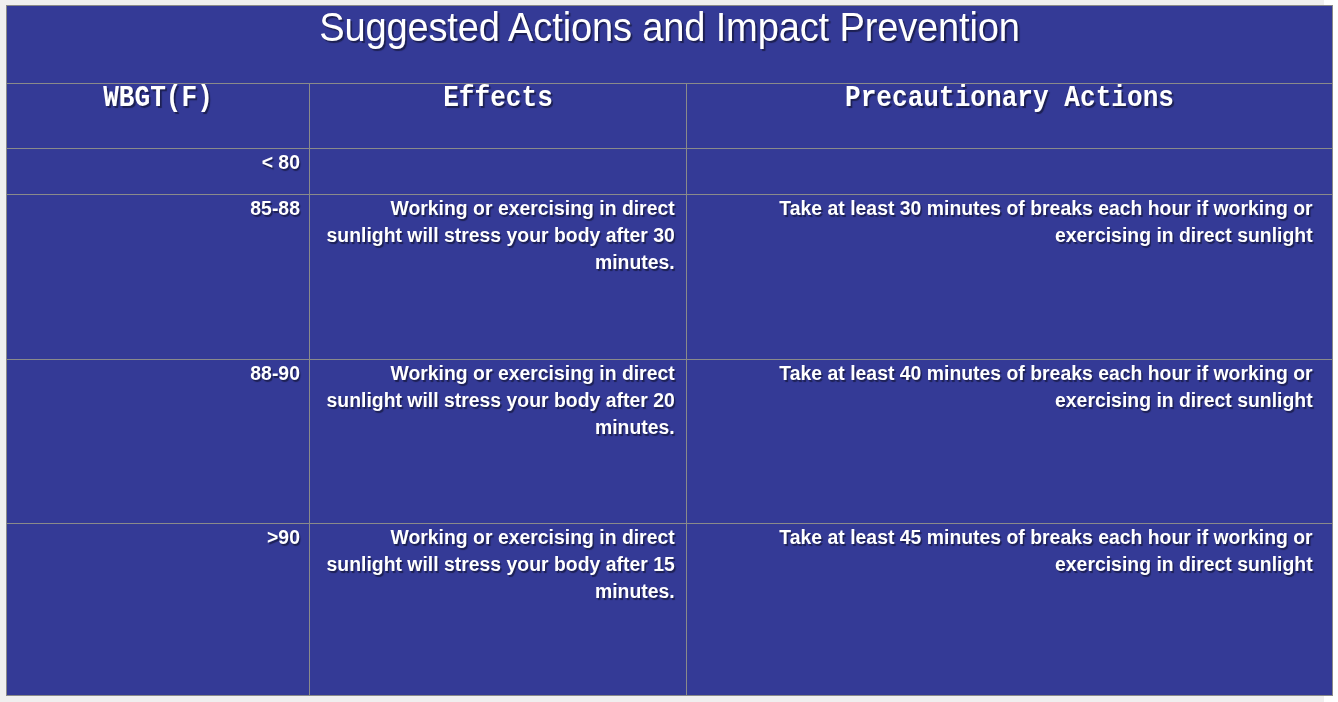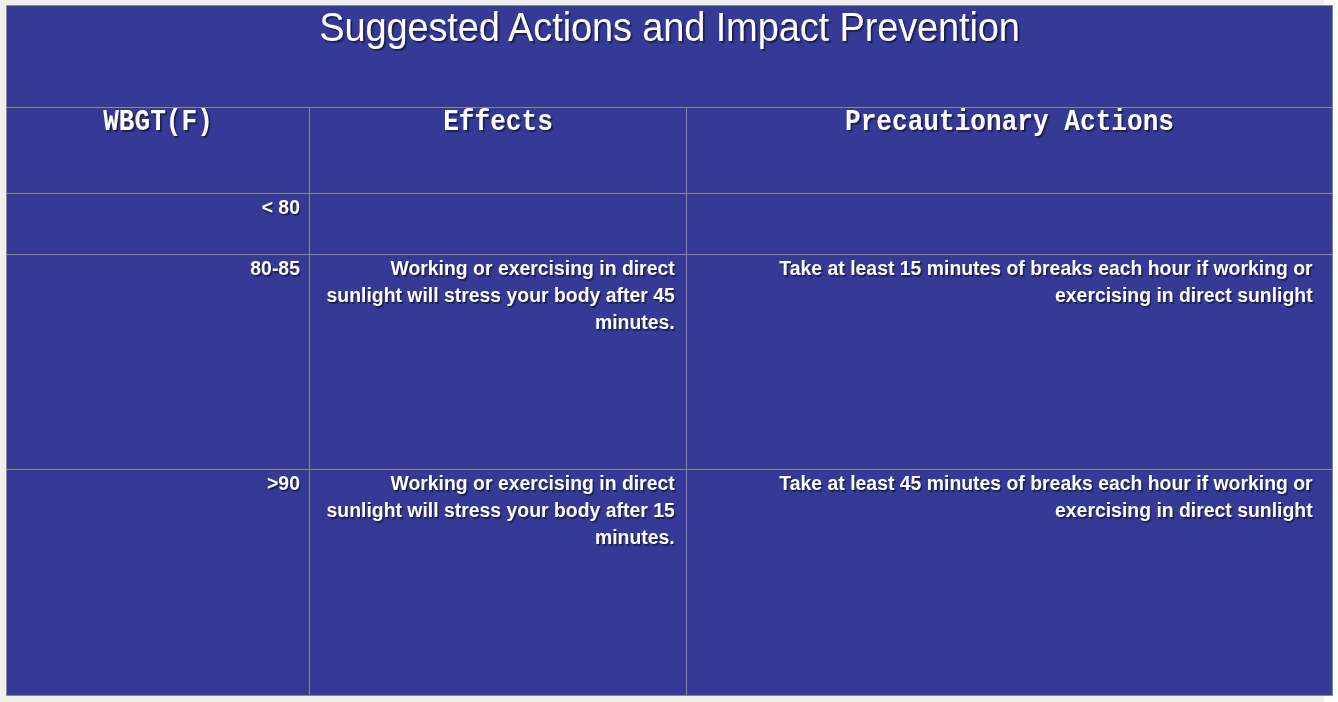--- a/index.html
+++ b/index.html
@@ -147,33 +147,44 @@
         <span class="cell-text">&lt; 80</span>
       </td>
       <td class="cell">
         <span class="cell-text"></span>
       </td>
       <td class="cell">
         <span class="cell-text"></span>
       </td>
     </tr>
 
+
     <tr class="row-tall">
       <td class="cell">
-        <span class="cell-text">80-85</span>
+        <span class="cell-text">85-88</span>
       </td>
       <td class="cell">
-        <span class="cell-text">Working or exercising in direct sunlight will stress your body after 45 minutes.</span>
+        <span class="cell-text">Working or exercising in direct sunlight will stress your body after 30 minutes.</span>
       </td>
       <td class="cell">
-        <span class="cell-text">Take at least 15 minutes of breaks each hour if working or exercising in direct sunlight</span>
+        <span class="cell-text">Take at least 30 minutes of breaks each hour if working or exercising in direct sunlight</span>
       </td>
     </tr>
 
-
+    <tr class="row-tall">
+      <td class="cell">
+        <span class="cell-text">88-90</span>
+      </td>
+      <td class="cell">
+        <span class="cell-text">Working or exercising in direct sunlight will stress your body after 20 minutes.</span>
+      </td>
+      <td class="cell">
+        <span class="cell-text">Take at least 40 minutes of breaks each hour if working or exercising in direct sunlight</span>
+      </td>
+    </tr>
 
     <tr class="row-last">
       <td class="cell">
         <span class="cell-text">&gt;90</span>
       </td>
       <td class="cell">
         <span class="cell-text">Working or exercising in direct sunlight will stress your body after 15 minutes.</span>
       </td>
       <td class="cell">
         <span class="cell-text">Take at least 45 minutes of breaks each hour if working or exercising in direct sunlight</span>

